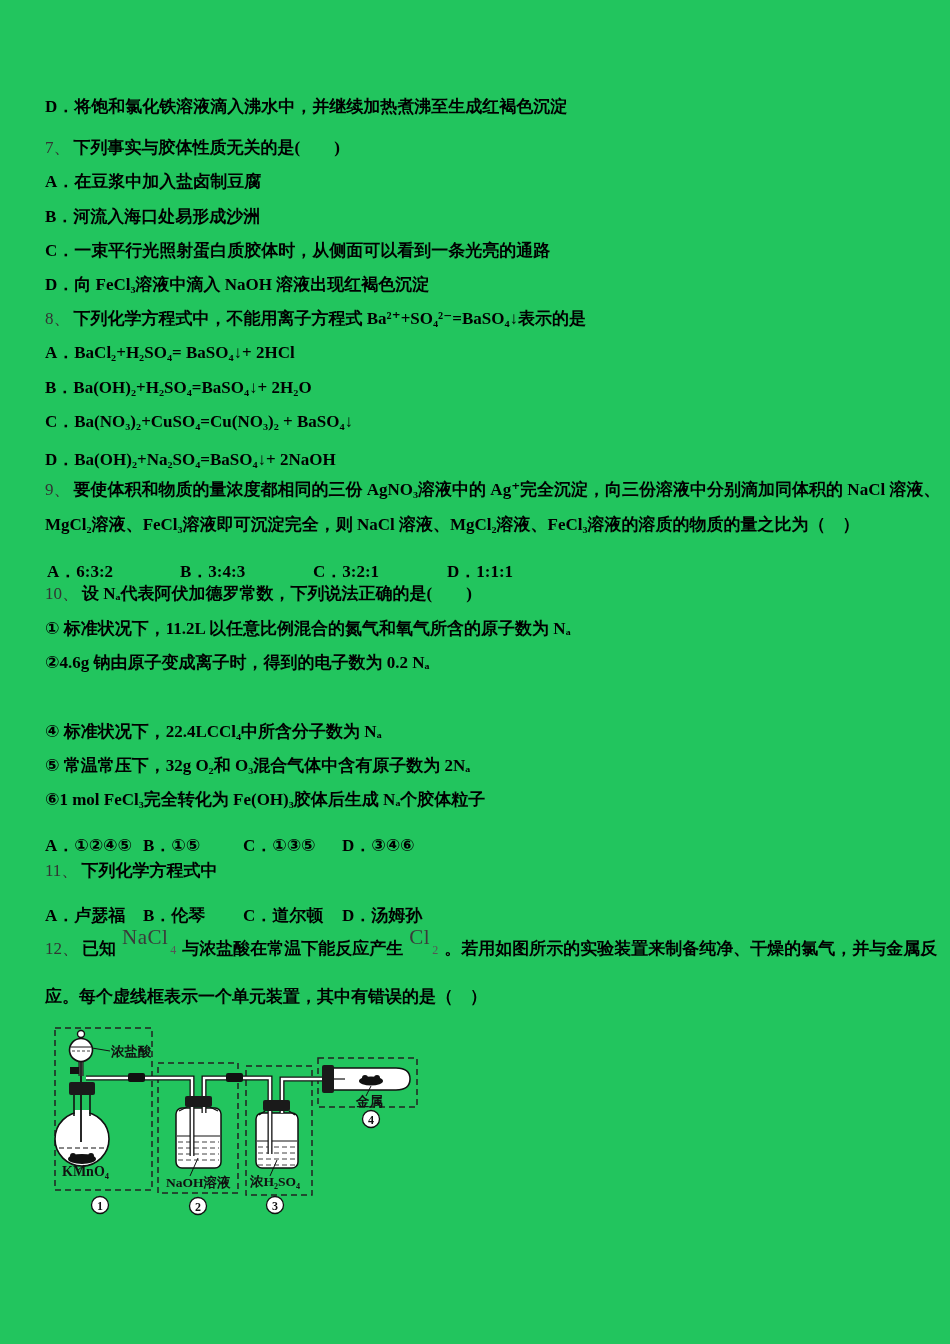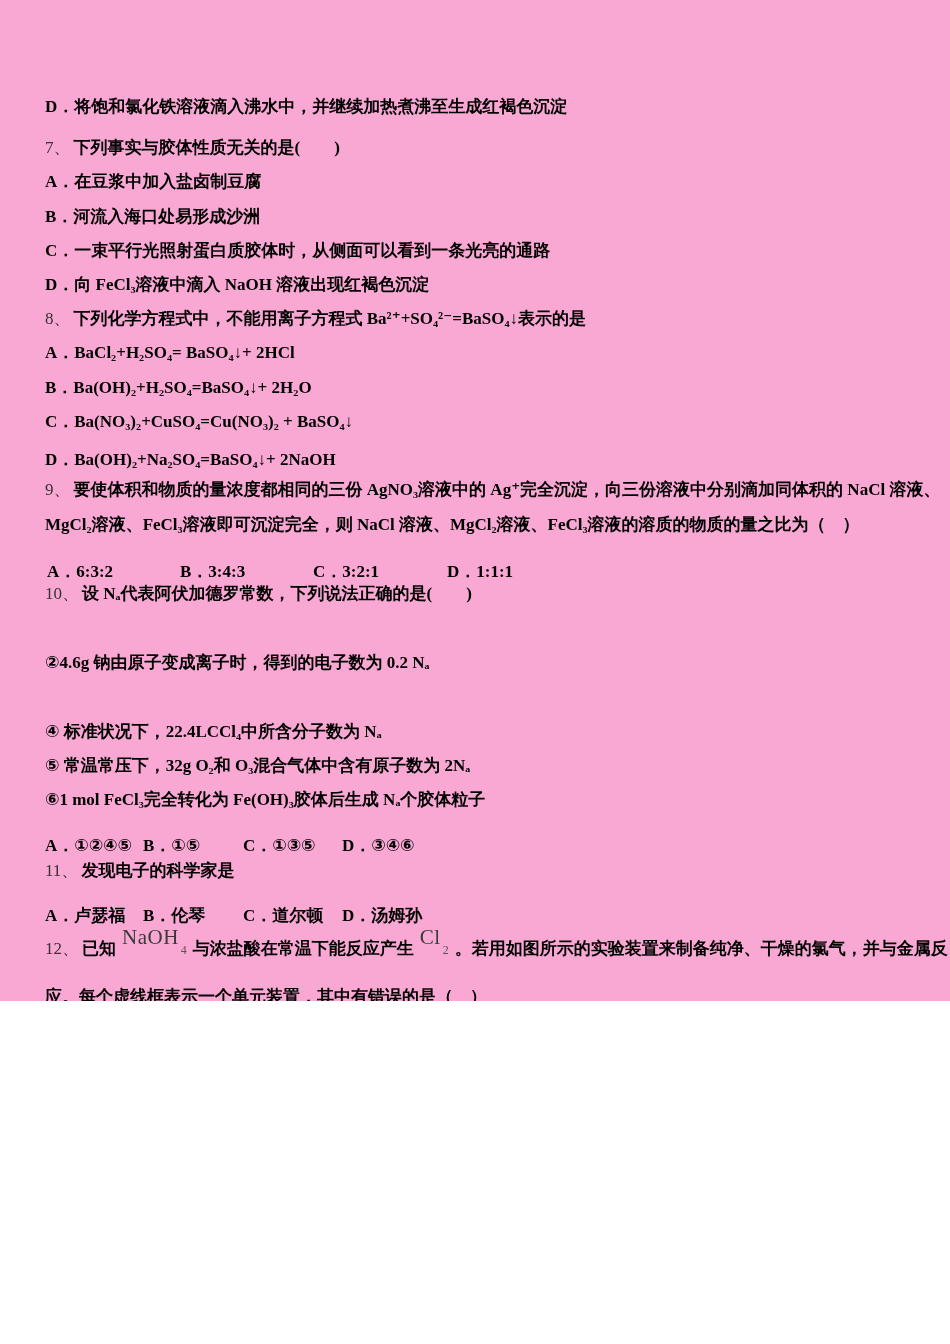--- a/index.html
+++ b/index.html
@@ -1,21 +1,21 @@
 <!DOCTYPE html>
 <html><head>
 <meta charset="utf-8">
 <style>
   html,body{margin:0;padding:0;}
   body{
     width:950px;height:1344px;background:#ffffff;
     font-family:"Liberation Serif","DejaVu Serif","DejaVu Sans",serif;
     color:#000;
   }
-  .page{position:relative;width:950px;height:1001px;background:#f9a8d4;overflow:hidden;}
+  .page{position:relative;width:950px;height:1344px;background:#22c55e;overflow:hidden;}
   .line{
     position:absolute;left:45px;
     font-size:17px;font-weight:700;line-height:22px;white-space:nowrap;
   }
   .qnum{font-weight:400;color:#333;margin-right:3px;}
   .row span{position:absolute;top:12px;white-space:nowrap;}
   
   .w0{left:2px}.w1{left:135px}.w2{left:268px}.w3{left:402px}
   
   .n0{left:0px}.n1{left:98px}.n2{left:198px}.n3{left:297px}
@@ -64,43 +64,44 @@
   <div class="line row" style="top:549px;width:860px">
     <span class="w0">A．6:3:2</span>
     <span class="w1">B．3:4:3</span>
     <span class="w2">C．3:2:1</span>
     <span class="w3">D．1:1:1</span>
   </div>
 
   <div class="line" style="top:583px">
     <span class="qnum">10、</span><span>设 Nₐ代表阿伏加德罗常数，下列说法正确的是(　　)</span>
   </div>
+  <div class="line" style="top:618px"><span>① 标准状况下，11.2L 以任意比例混合的氮气和氧气所含的原子数为 Nₐ</span></div>
   <div class="line" style="top:652px"><span>②4.6g 钠由原子变成离子时，得到的电子数为 0.2 Nₐ</span></div>
   <div class="line" style="top:721px"><span>④ 标准状况下，22.4LCCl₄中所含分子数为 Nₐ</span></div>
   <div class="line" style="top:755px"><span>⑤ 常温常压下，32g O₂和 O₃混合气体中含有原子数为 2Nₐ</span></div>
   <div class="line" style="top:789px"><span>⑥1 mol FeCl₃完全转化为 Fe(OH)₃胶体后生成 Nₐ个胶体粒子</span></div>
   <div class="line row" style="top:823px;width:860px">
     <span class="n0">A．①②④⑤</span>
     <span class="n1">B．①⑤</span>
     <span class="n2">C．①③⑤</span>
     <span class="n3">D．③④⑥</span>
   </div>
 
   <div class="line" style="top:860px">
-    <span class="qnum">11、</span><span>发现电子的科学家是</span>
+    <span class="qnum">11、</span><span>下列化学方程式中</span>
   </div>
   <div class="line row" style="top:893px;width:860px">
     <span class="n0">A．卢瑟福</span>
     <span class="n1">B．伦琴</span>
     <span class="n2">C．道尔顿</span>
     <span class="n3">D．汤姆孙</span>
   </div>
 
   <div class="line" style="top:936px">
-    <span class="qnum">12、</span><span>已知</span><span class="fml">NaOH</span><span class="fmlsub">4</span><span>与浓盐酸在常温下能反应产生</span><span class="fml">Cl</span><span class="fmlsub">2</span><span>。若用如图所示的实验装置来制备纯净、干燥的氯气，并与金属反</span>
+    <span class="qnum">12、</span><span>已知</span><span class="fml">NaCl</span><span class="fmlsub">4</span><span>与浓盐酸在常温下能反应产生</span><span class="fml">Cl</span><span class="fmlsub">2</span><span>。若用如图所示的实验装置来制备纯净、干燥的氯气，并与金属反</span>
   </div>
   <div class="line" style="top:986px">
     <span>应。每个虚线框表示一个单元装置，其中有错误的是（　）</span>
   </div>
 
   <svg viewBox="0 0 420 215" width="420" height="215" style="position:absolute;left:40px;top:1018px">
 
     <g fill="none" stroke="#222" stroke-width="1.5" stroke-dasharray="6 4">
       <rect x="15" y="10" width="97" height="162"></rect>
       <rect x="118" y="45" width="80" height="130"></rect>

